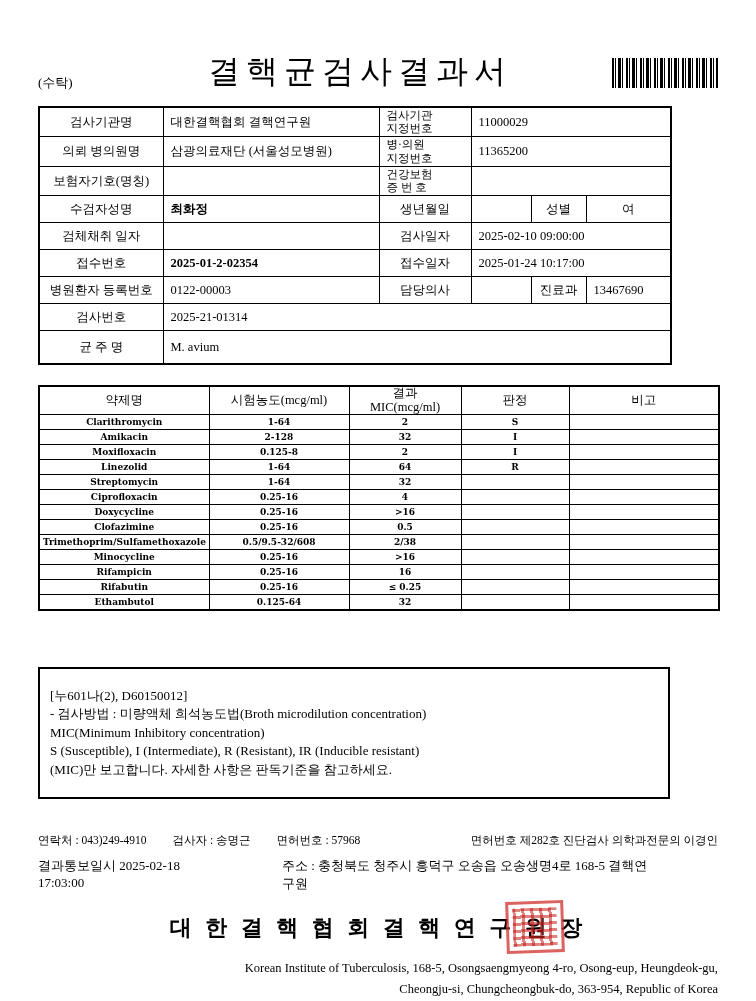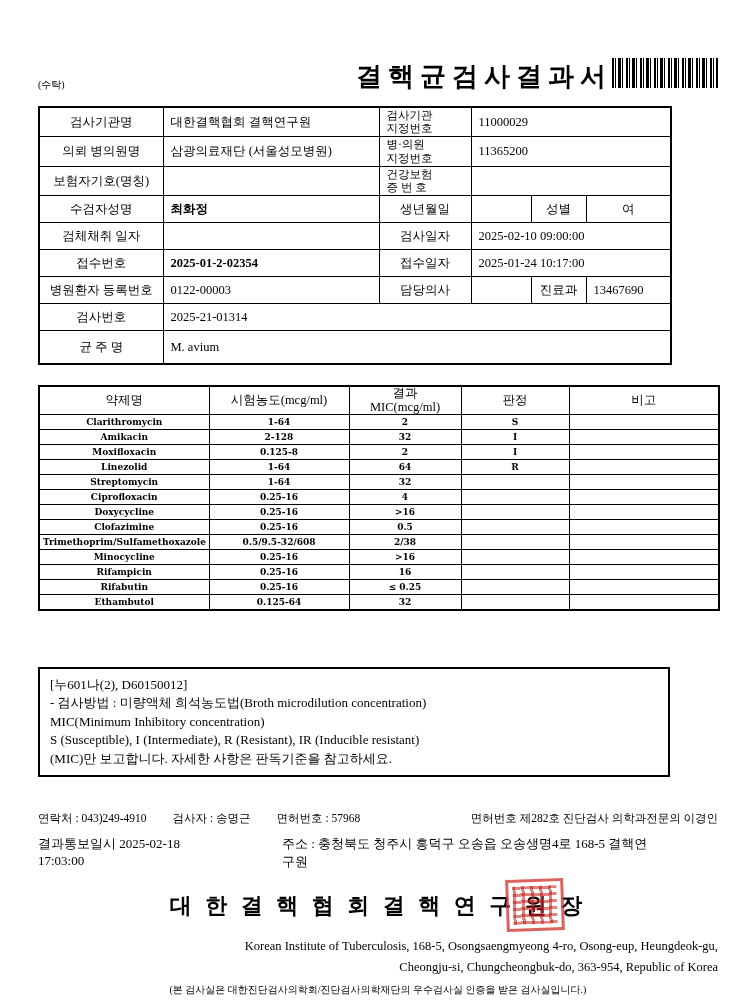--- a/index.html
+++ b/index.html
@@ -6,22 +6,22 @@
   html,body { background:#888; }
   .page {
     position:relative; width:756px; height:1001px; margin:0 auto;
     background:#fff; color:#000; overflow:hidden;
     font-family:"Liberation Serif", serif;
   }
   .content { padding:0 38px; }
 
   
   .header { display:flex; align-items:flex-end; margin-top:56px; height:38px; }
-  .consign { font-size:10px; width:70px; padding-bottom:2px; }
-  .doc-title { flex:1; text-align:right; font-size:26px; font-weight:bold; letter-spacing:6px; }
+  .consign { font-size:13px; width:70px; padding-bottom:2px; }
+  .doc-title { flex:1; text-align:center; font-size:32px; font-weight:normal; letter-spacing:6px; }
   .barcode-wrap { width:106px; }
   .barcode {
     height:30px; width:106px;
     background:repeating-linear-gradient(90deg,
       #000 0 2px, #fff 2px 3px, #000 3px 4px, #fff 4px 6px,
       #000 6px 9px, #fff 9px 10px, #000 10px 11px, #fff 11px 14px);
     border-right:2px solid #000;
   }
   .barcode-caption { font-size:5px; letter-spacing:1px; text-align:center; color:#222; height:6px; overflow:hidden; }
 
@@ -42,21 +42,21 @@
   }
   .drug-table td {
     border:1px solid #000; height:15px; padding:0 3px;
     font-size:9px; font-weight:bold; text-align:center; vertical-align:middle;
     font-family:"DejaVu Serif", serif;
   }
 
   
   .notes-box {
     width:632px; margin-top:56px; border:2px solid #000;
-    padding:7px 10px; font-size:13px; line-height:1.42;
+    padding:18px 10px; font-size:13px; line-height:1.42;
   }
 
   
   .footer-line1 { display:flex; margin-top:34px; font-size:11.5px; }
   .footer-line1 .fl { margin-right:26px; }
   .footer-line1 .fl:last-child { margin-right:0; margin-left:auto; }
   .footer-line2 { display:flex; margin-top:9px; font-size:13px; }
   .footer-line2 .fl { margin-right:60px; }
 
   .org-big-wrap { position:relative; margin-top:12px; height:46px; }

